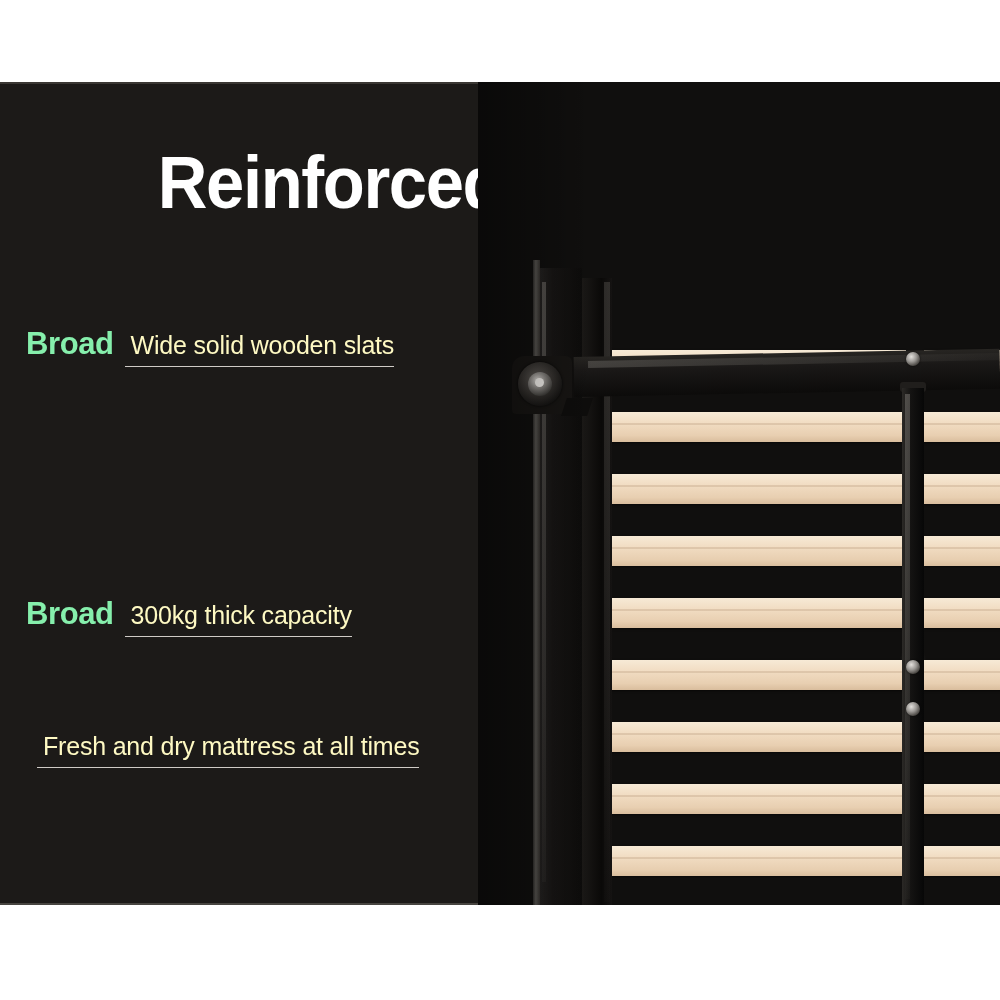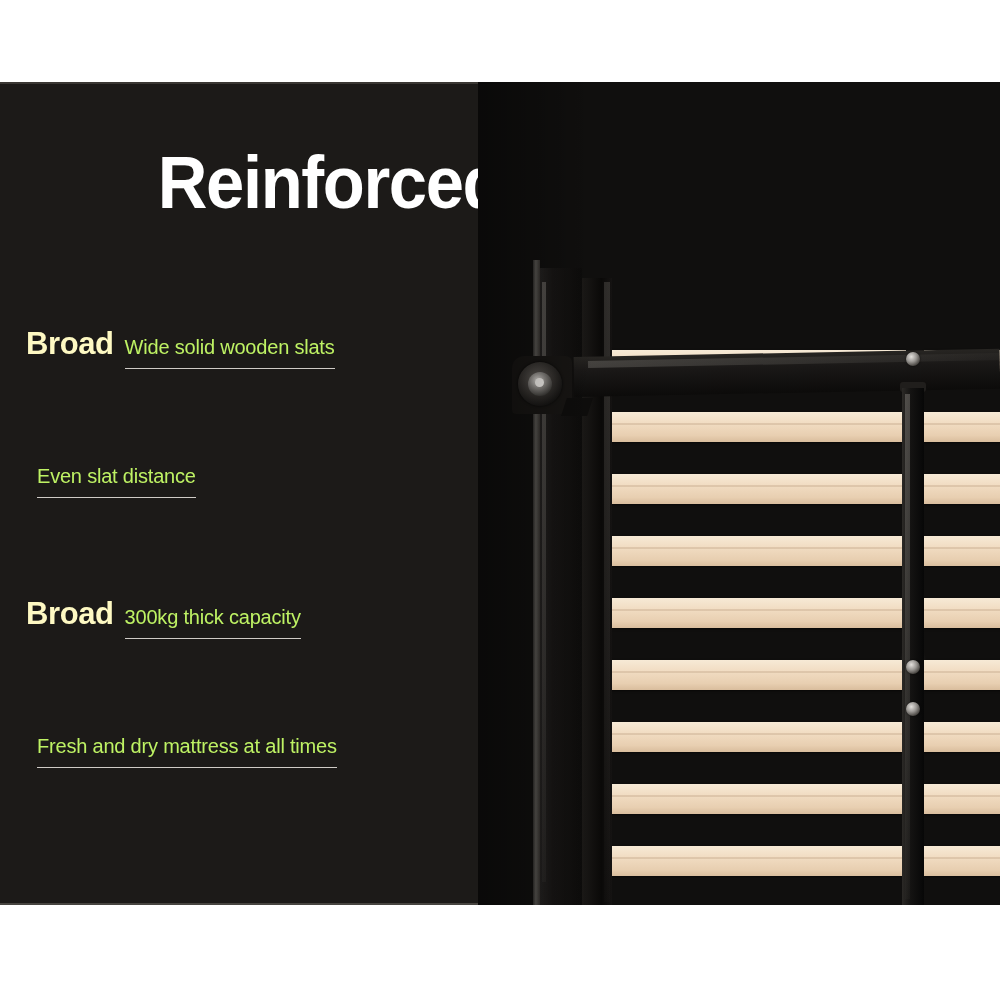--- a/index.html
+++ b/index.html
@@ -57,42 +57,43 @@
   }
   .feature {
     position:relative;
     height:135px;
   }
   .feature-row {
     display:flex;
     align-items:baseline;
   }
   .feature-key {
-    color:#fef9c3;
+    color:#86efac;
     font-size:31px;
     line-height:34px;
     font-weight:bold;
     letter-spacing:-0.4px;
     white-space:nowrap;
     flex:0 0 auto;
   }
   .feature-desc-wrap {
     margin-left:11px;
     flex:0 0 auto;
     position:relative;
     padding-bottom:7px;
     border-bottom:1.6px solid #cfcbc6;
   }
   .feature-desc {
-    color:#bef264;
-    font-size:20px;
+    color:#fef9c3;
+    font-size:25px;
     line-height:28px;
     letter-spacing:-0.2px;
     white-space:nowrap;
     display:block;
+    margin-left:6px;
   }
 
   
   .photo {
     position:absolute;
     left:478px; top:0;
     width:522px; height:823px;
     background:#100f0e;
     overflow:hidden;
   }
@@ -263,23 +264,20 @@
         <div class="feature-row">
           <span class="feature-key">Broad</span>
           <span class="feature-desc-wrap">
             <span class="feature-desc">Wide solid wooden slats</span>
           </span>
         </div>
       </div>
 
       <div class="feature">
         <div class="feature-row">
-          <span class="feature-desc-wrap">
-            <span class="feature-desc">Even slat distance</span>
-          </span>
         </div>
       </div>
 
       <div class="feature">
         <div class="feature-row">
           <span class="feature-key">Broad</span>
           <span class="feature-desc-wrap">
             <span class="feature-desc">300kg thick capacity</span>
           </span>
         </div>

